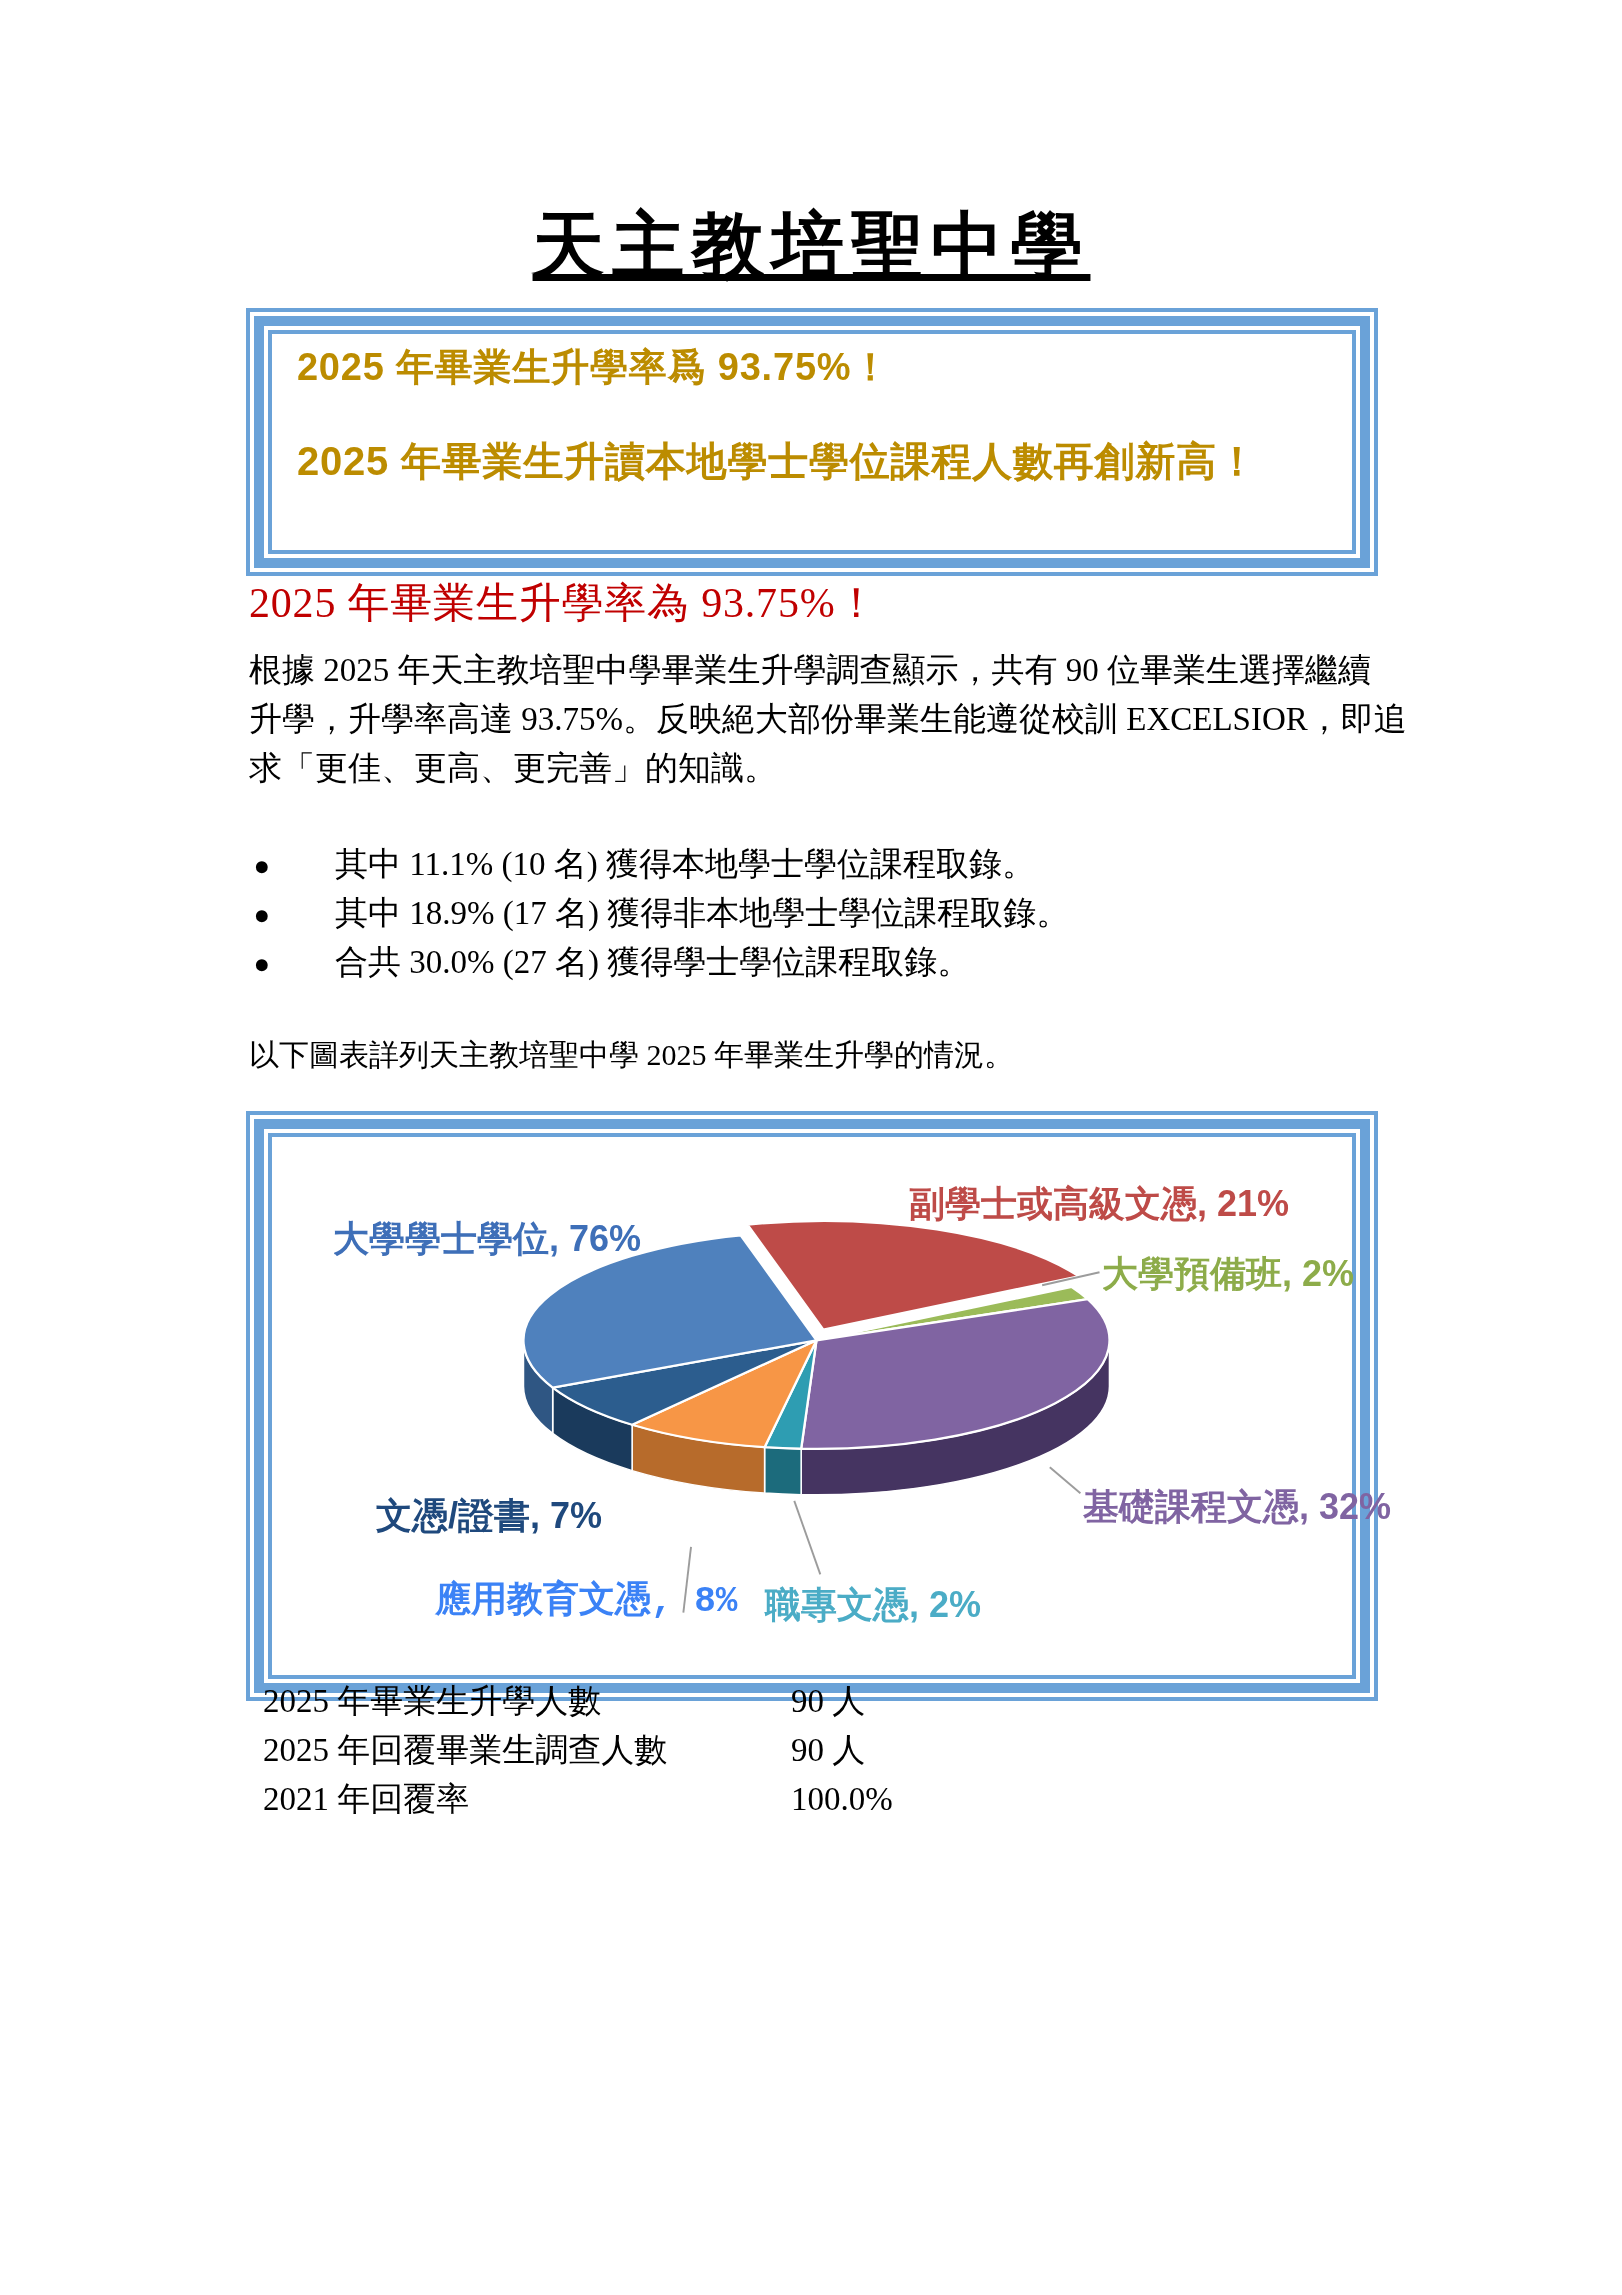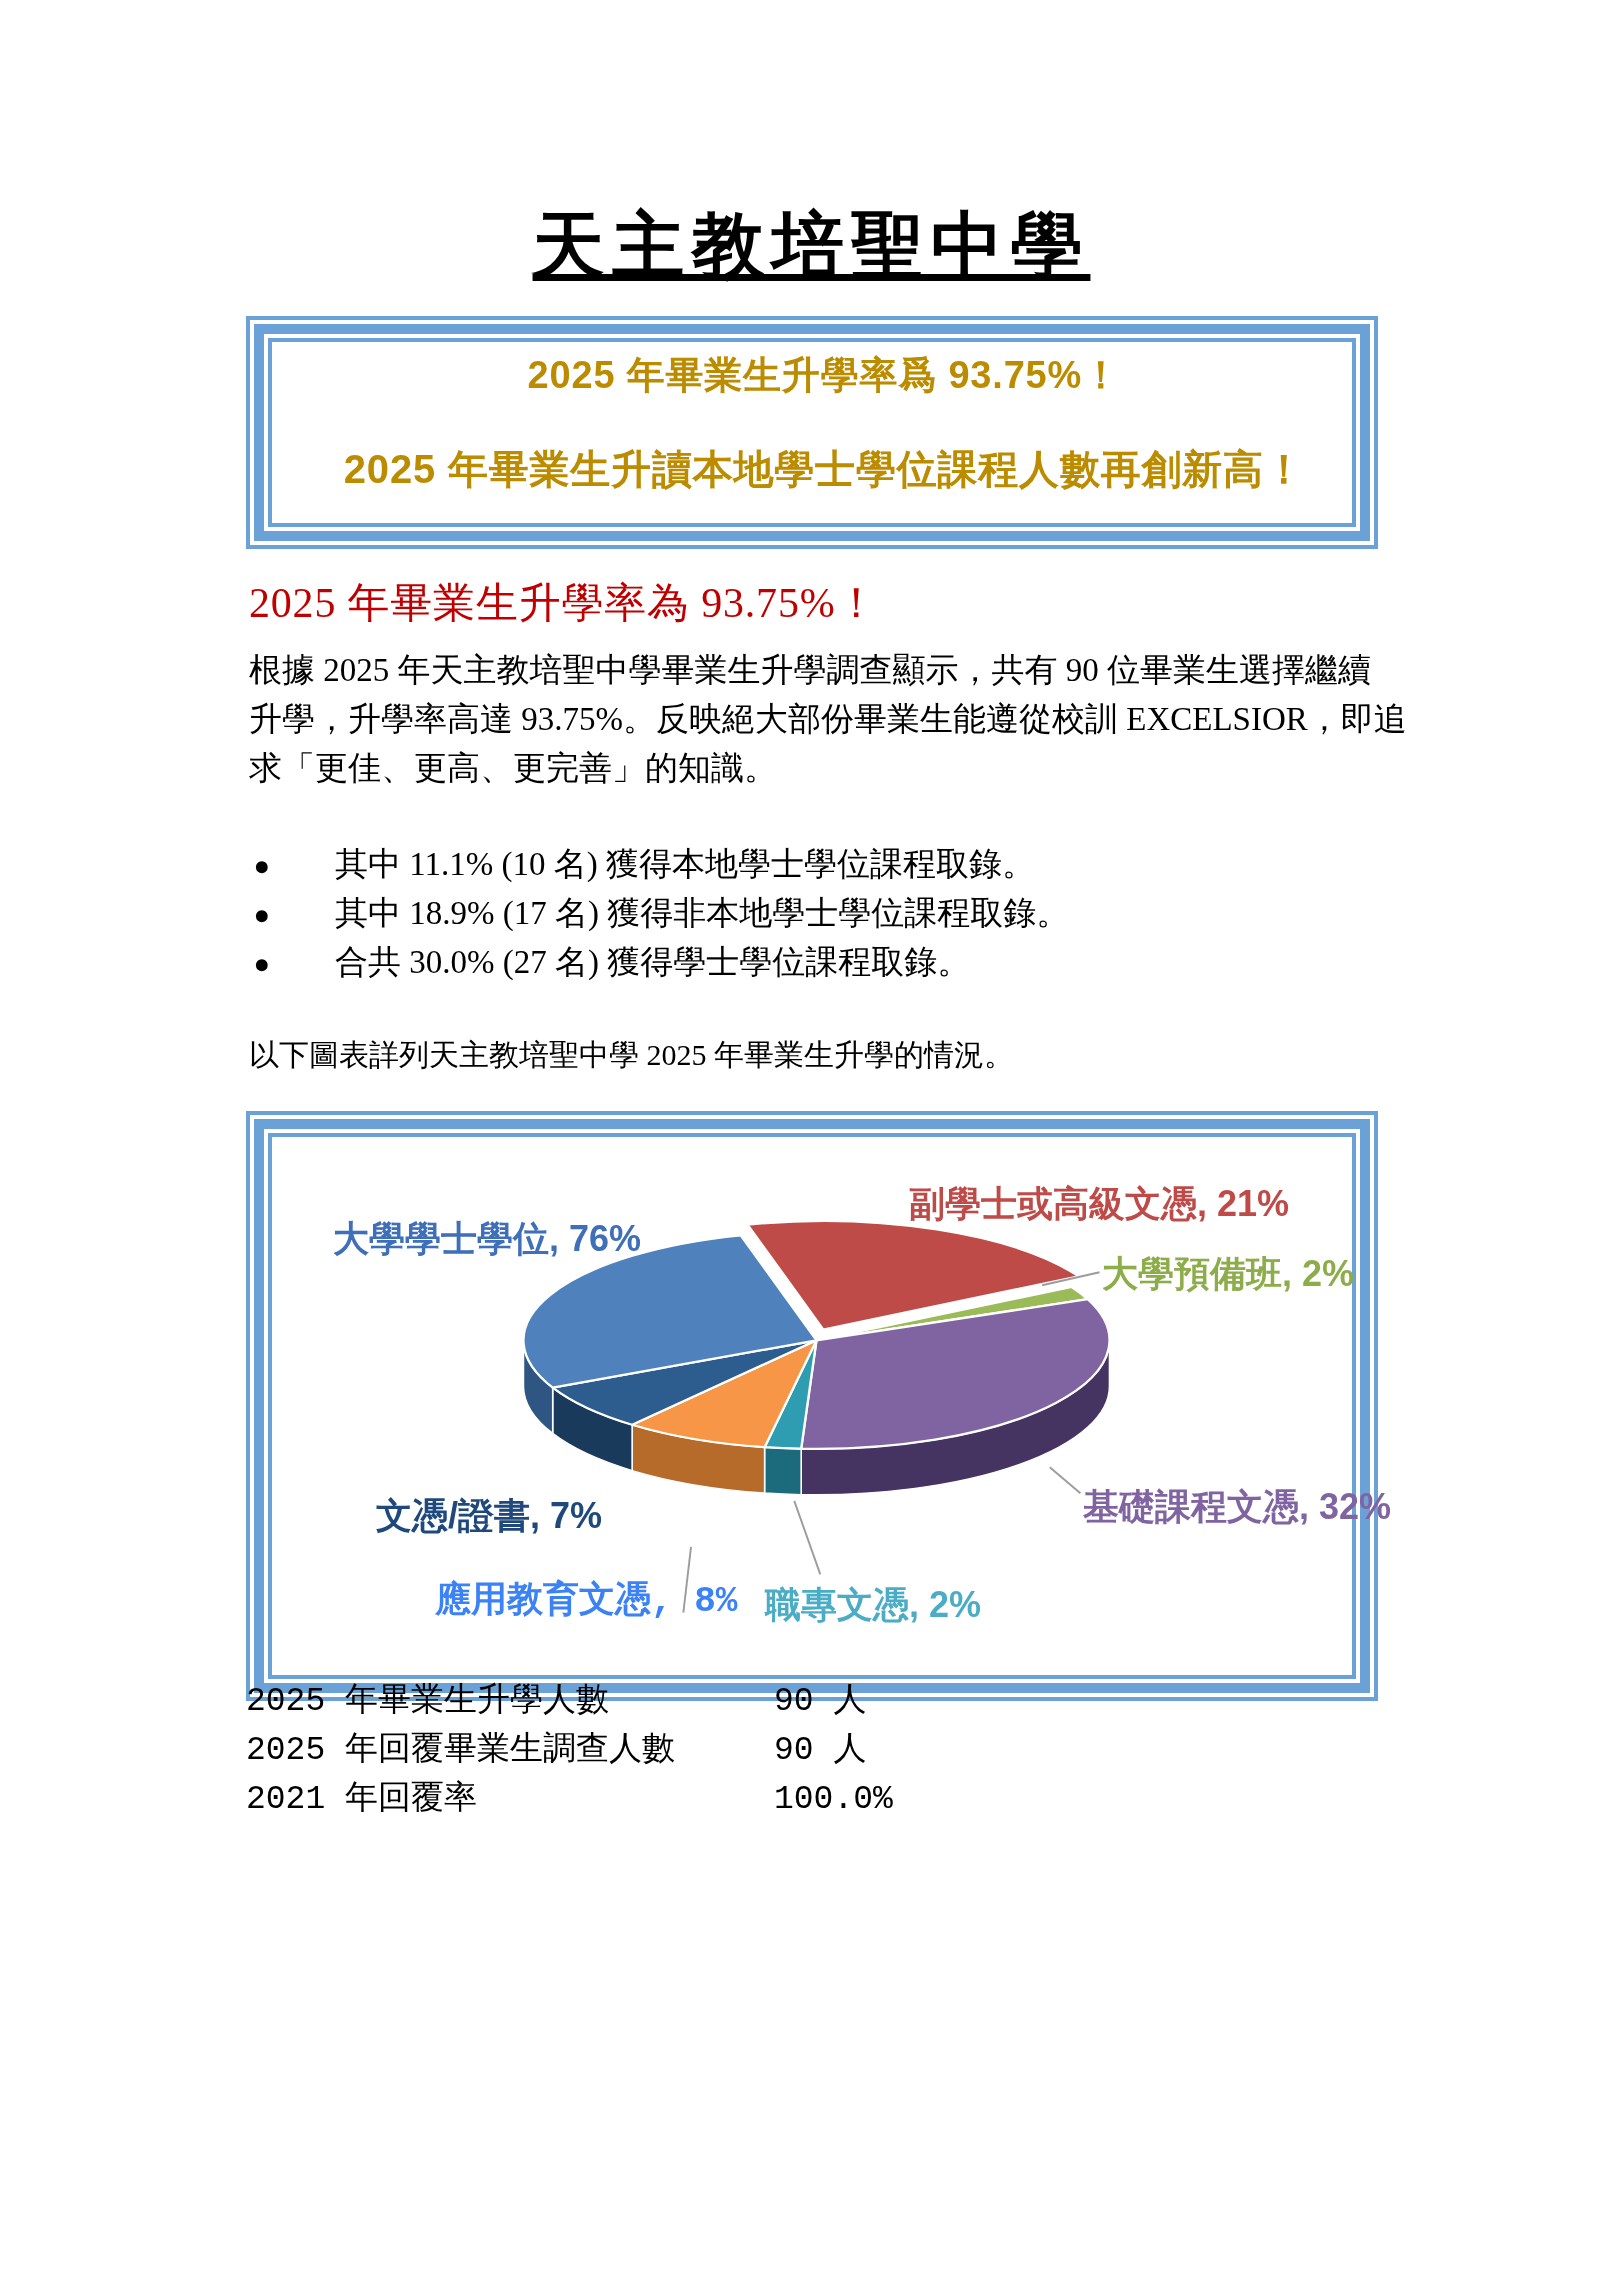--- a/index.html
+++ b/index.html
@@ -12,21 +12,21 @@
   .doc-title{
     position:absolute;left:0;right:0;top:182px;margin:16px;
     text-align:center;font-size:72px;font-weight:700;letter-spacing:7.7px;
     font-family:"Liberation Serif","DejaVu Serif",serif;color:#000;text-decoration:underline;
   }
   
   .fancy-box{position:absolute;left:246px;width:1132px;box-sizing:border-box;
     border:4.6px solid #6AA2D8;padding:3.8px;background:#fff;}
   .fancy-mid{border:10px solid #6AA2D8;padding:4.6px;width:100%;height:100%;box-sizing:border-box;}
   .fancy-inner{border:4.6px solid #6AA2D8;width:100%;height:100%;box-sizing:border-box;position:relative;}
-  .banner-box{top:316px;height:233px;text-align:center;}
+  .banner-box{top:308px;height:268px;}
   .chart-box{top:1111px;height:590px;}
   
   .banner-line{
     font-family:"Liberation Sans","DejaVu Sans",sans-serif;
     font-weight:800;color:#BC8C00;font-size:38px;line-height:47px;
     padding-left:24.5px;letter-spacing:0.8px;
   }
   .banner-line.l1{margin-top:9.2px;}
   .banner-line.l2{margin-top:47px;font-size:40px;}
   
@@ -43,21 +43,21 @@
   .bullets .dot{position:absolute;left:4.6px;top:0.8px;font-size:27.5px;}
   
   .caption{position:absolute;left:249px;top:1035px;margin:0;font-size:30px;}
   
   #pie-svg{position:absolute;left:0;top:0;width:1623px;height:2295px;pointer-events:none;}
   .pie-label{
     position:absolute;font-family:"Liberation Sans","DejaVu Sans",sans-serif;
     font-weight:700;font-size:36px;white-space:nowrap;letter-spacing:0px;
   }
   
-  .summary{position:absolute;left:246px;top:1677px;width:1132px;font-size:33px;font-family:Liberation Mono, monospace;}
+  .summary{position:absolute;left:263px;top:1677px;width:1132px;font-size:33px;}
   .srow{position:relative;height:49px;line-height:49px;}
   .srow .svalue{position:absolute;left:528px;}
 </style>
 </head>
 <body>
 
 <div class="page">
 
   <h1 class="doc-title">天主教培聖中學</h1>
 

